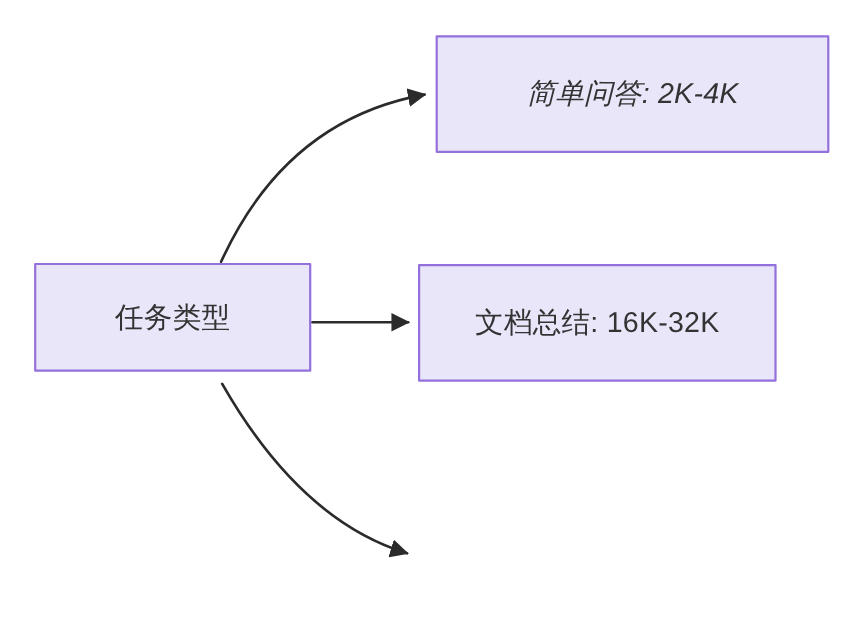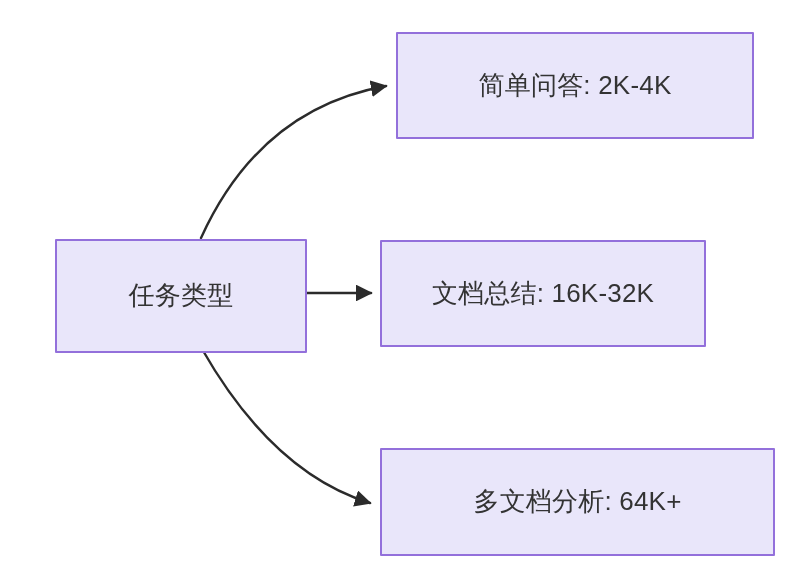--- a/index.html
+++ b/index.html
@@ -39,22 +39,22 @@
   }
   .node-label {
     color: #333333;
     font-size: 26px;
     line-height: 1.2;
     letter-spacing: 0.2px;
     white-space: nowrap;
     text-align: center;
   }
   
-  #node-root   { left: 31px;  top: 239px; width: 252px; height: 114px; margin-left: 24px; }
-  #node-simple { left: 396px; top: 32px;  width: 358px; height: 107px; }
+  #node-root   { left: 31px;  top: 239px; width: 252px; height: 99px; }
+  #node-simple { left: 396px; top: 32px;  width: 358px; height: 107px; font-style: italic; }
   #node-doc    { left: 380px; top: 240px; width: 326px; height: 107px; }
   #node-multi  { left: 380px; top: 448px; width: 395px; height: 108px; }
 </style>
 </head>
 <body>
 
 <div id="canvas">
 
   <svg id="edge-layer" viewBox="0 0 787 572" width="787" height="572" xmlns="http://www.w3.org/2000/svg">
     <defs>
@@ -75,17 +75,14 @@
   </div>
 
   <div class="node" id="node-simple">
     <span class="node-label">简单问答: 2K-4K</span>
   </div>
 
   <div class="node" id="node-doc">
     <span class="node-label">文档总结: 16K-32K</span>
   </div>
 
-  <div class="node" id="node-multi">
-    <span class="node-label">多文档分析: 64K+</span>
-  </div>
 
 </div>
 
 </body></html>

